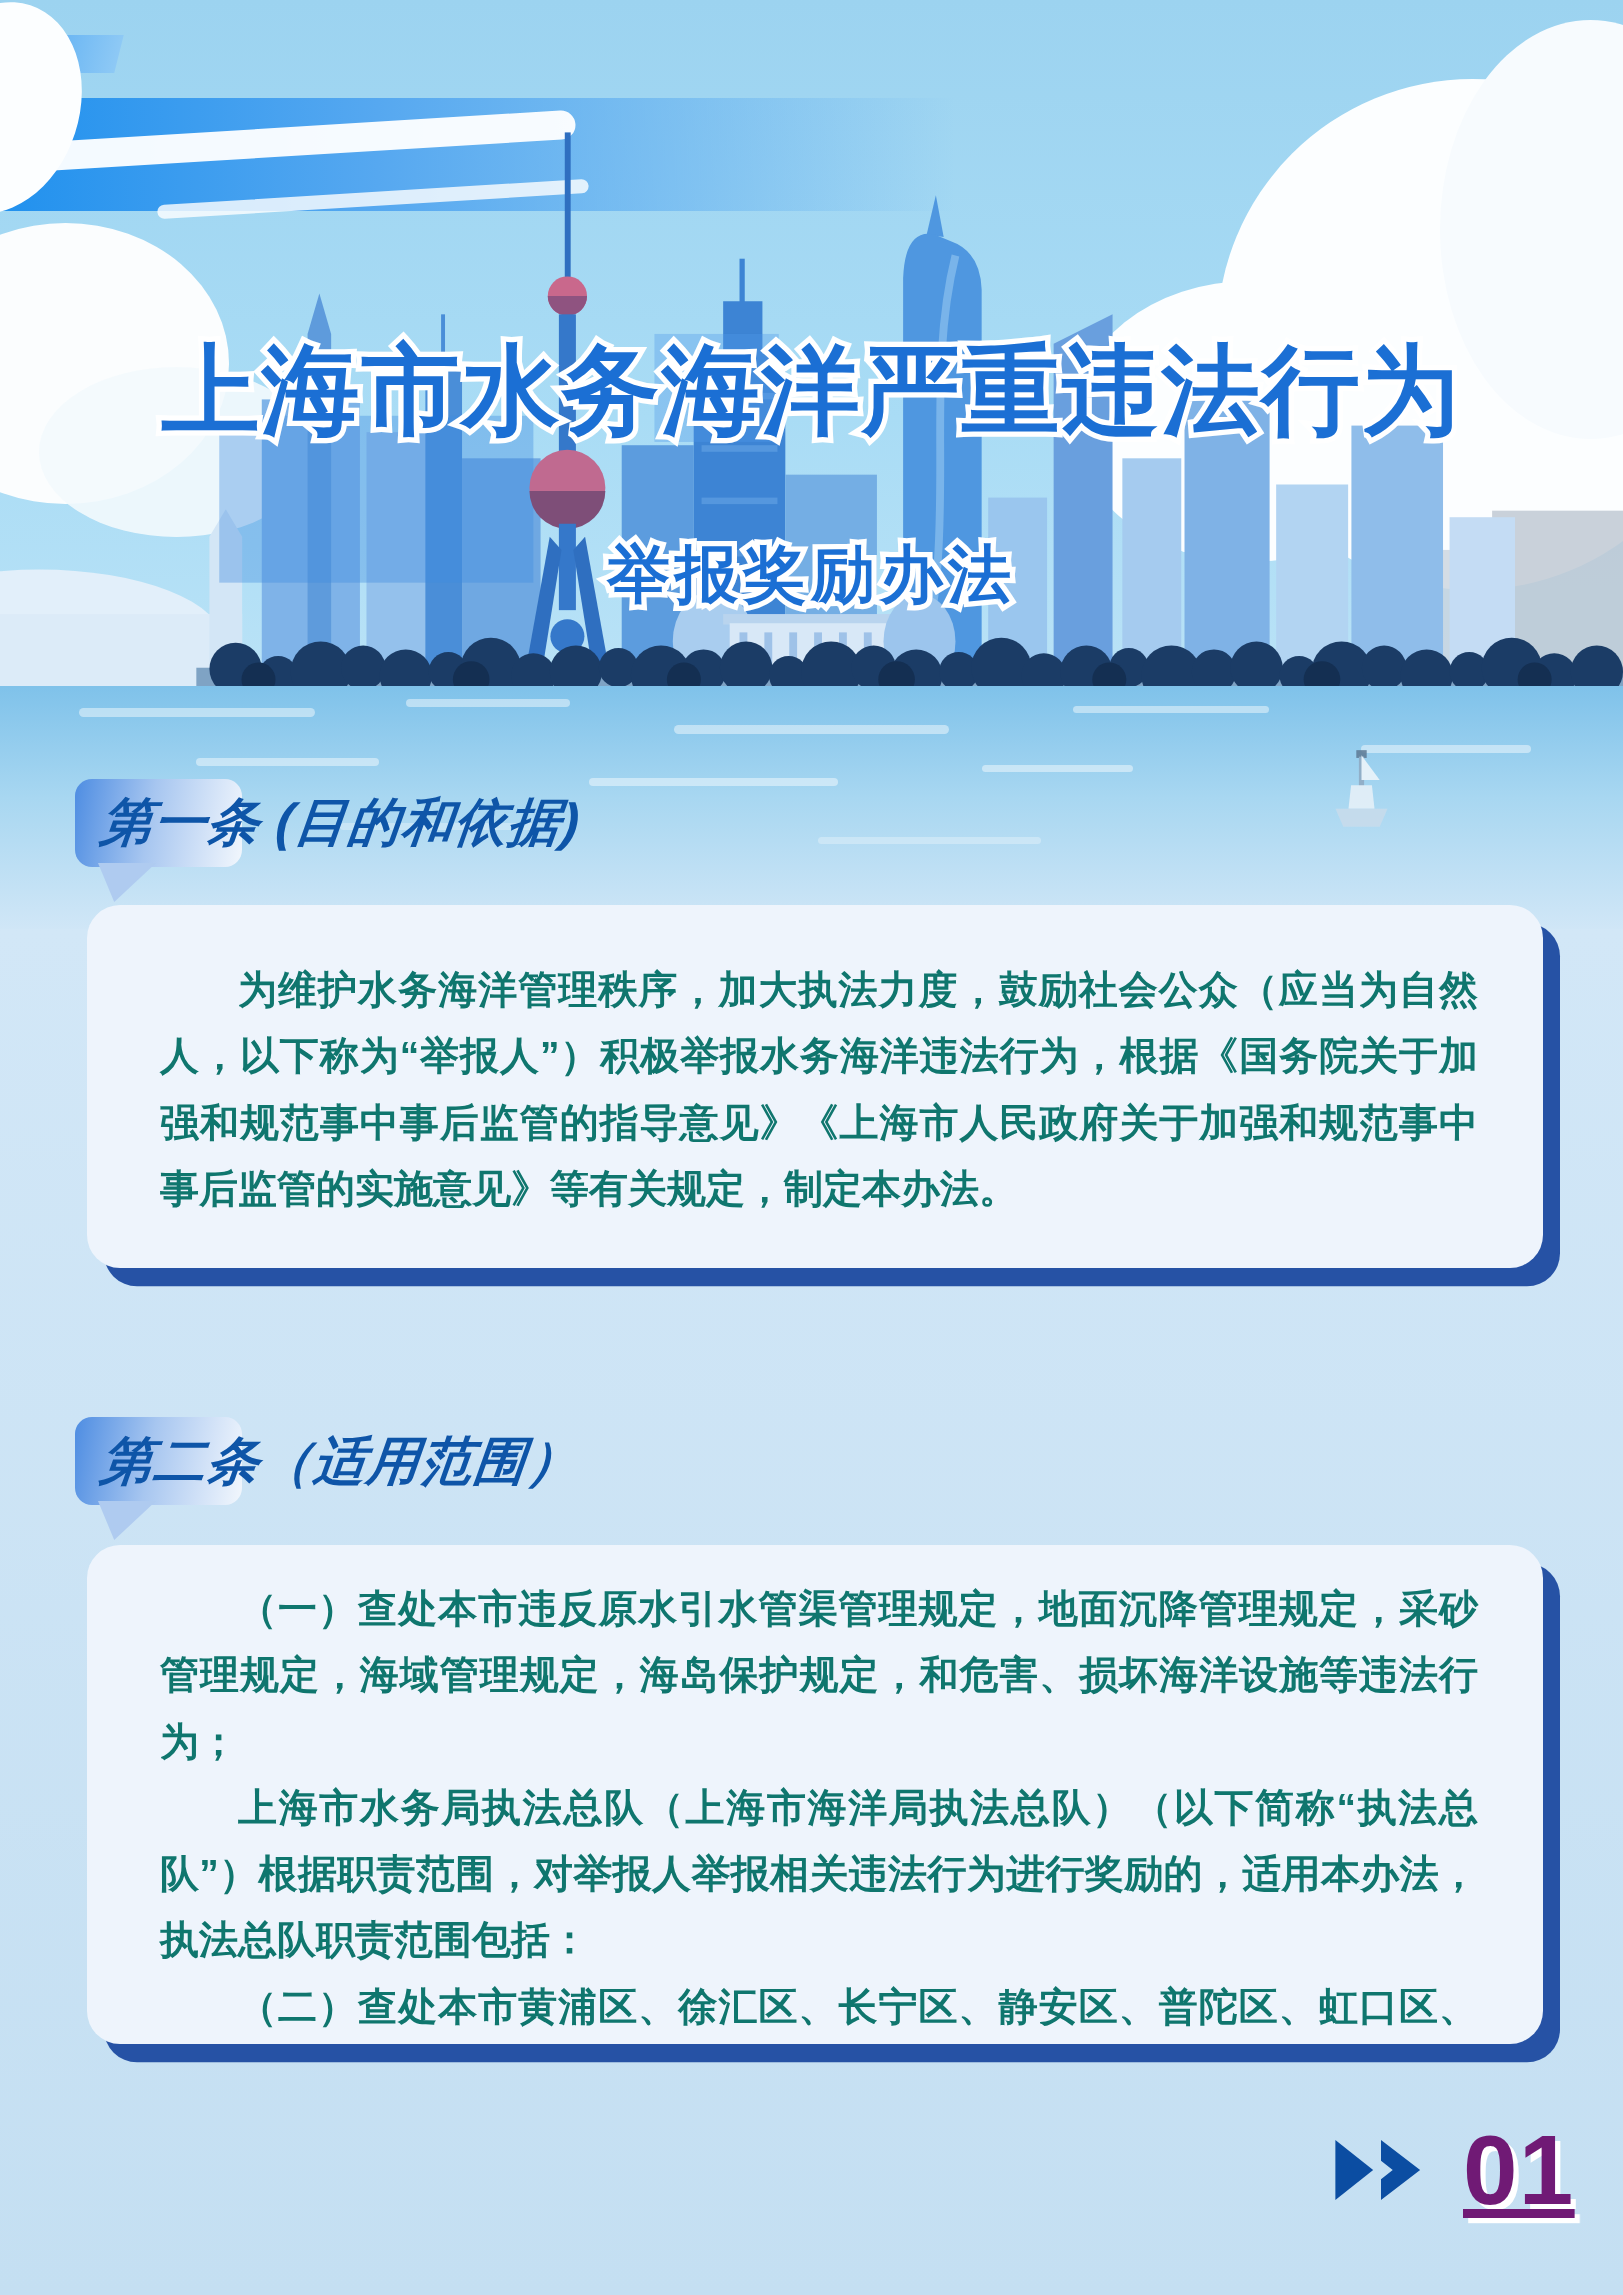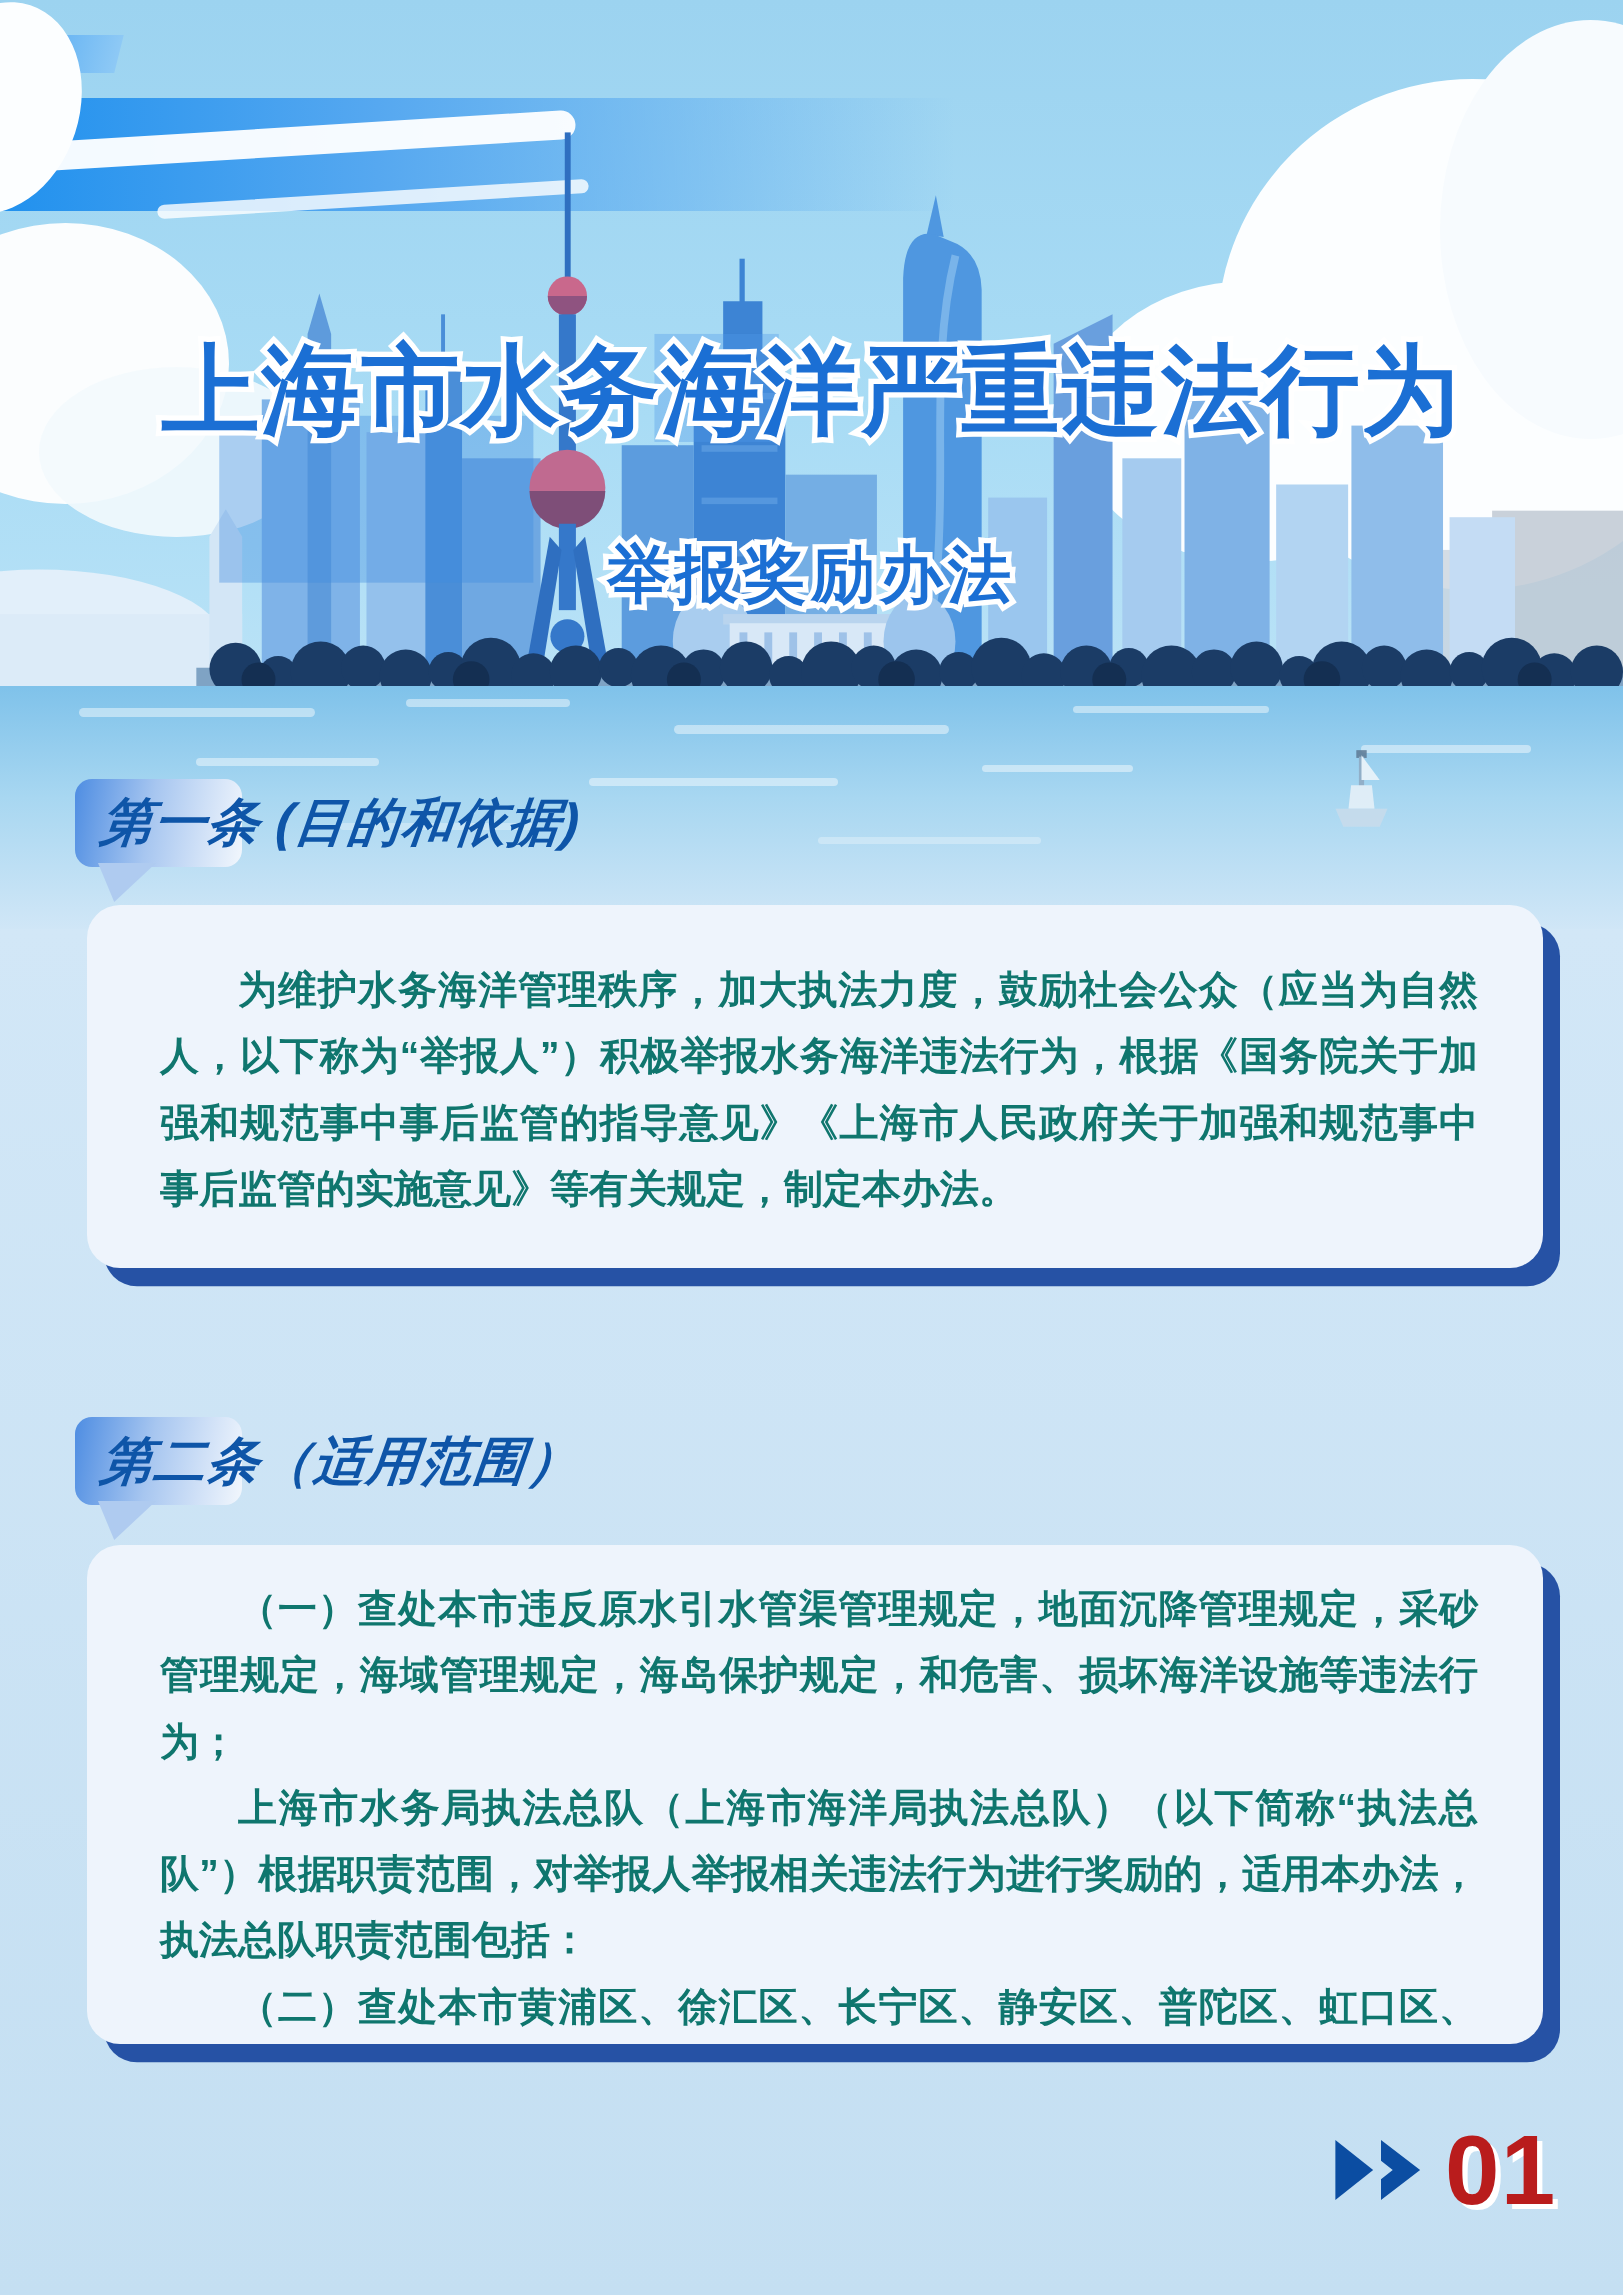--- a/index.html
+++ b/index.html
@@ -63,22 +63,22 @@
   .content-box { position:absolute; left:87px; width:1456px; background:#EEF4FC;
       border-radius:33px; box-shadow:17px 18.3px 0 0 #2652A5; overflow:hidden; z-index:4; }
   .box-1 { top:905px; height:363px; }
   .box-2 { top:1545px; height:499px; }
   .box-inner-1 { padding:52px 65px 0 73px; }
   .box-inner-2 { padding:31px 65px 0 73px; }
   .body-text { margin:0; font-size:39px; line-height:1.7; font-weight:700; color:#0f766e;
       text-align:justify; text-indent:2em; letter-spacing:0; }
   
   .pagination { position:absolute; left:1335px; top:2121px; display:flex; align-items:center; z-index:6; }
-  .page-number { font-size:98px; font-weight:900; color:#b91c1c; line-height:1;
-      margin-left:18px; letter-spacing:1.3px; text-shadow:5.2px 5.2px 0 #FFFFFF; }
+  .page-number { font-size:98px; font-weight:900; color:#701a75; line-height:1;
+      margin-left:36px; letter-spacing:1.3px; text-shadow:5.2px 5.2px 0 #FFFFFF;text-decoration:underline; }
 </style>
 </head>
 <body>
 
 <div class="page">
 
   <div class="sky"></div>
   <div class="decor-band-small"></div>
   <div class="decor-band-large"></div>
   <div class="slash1"></div>

